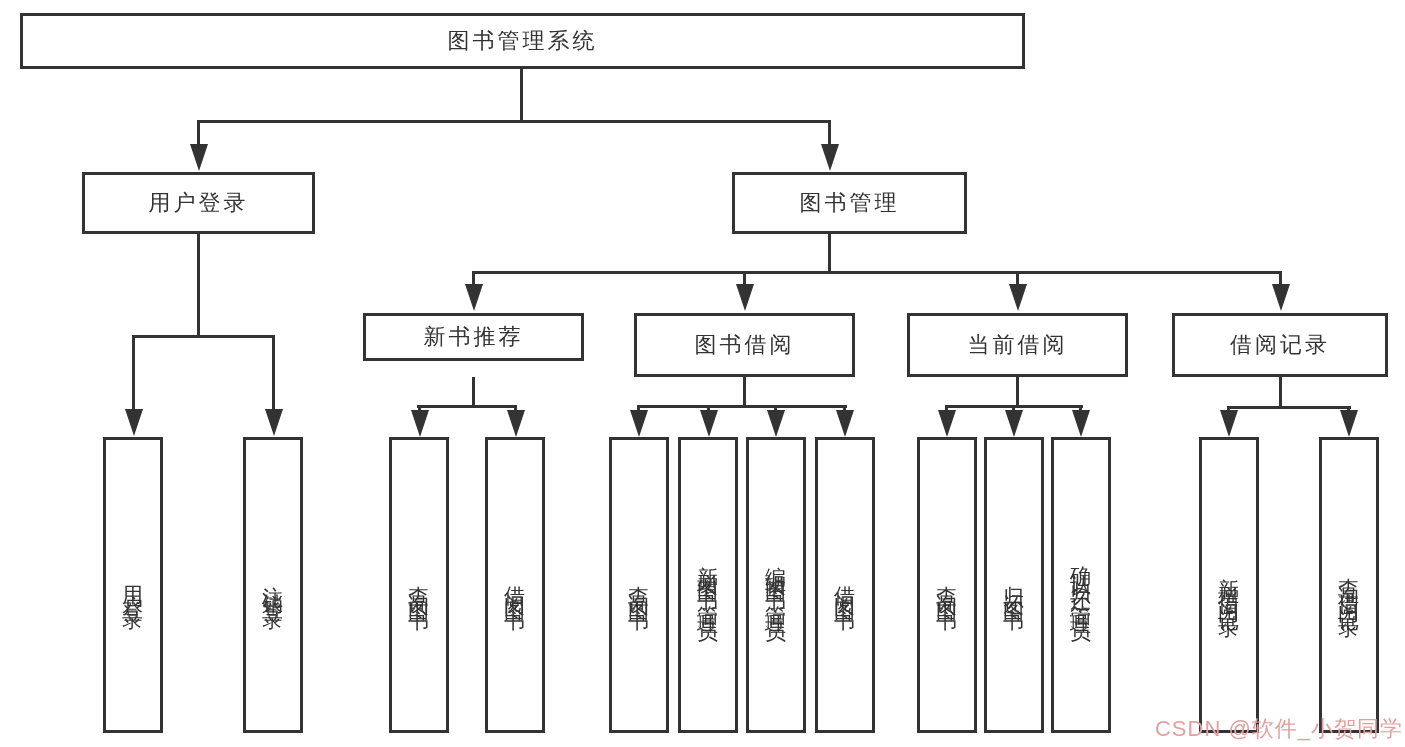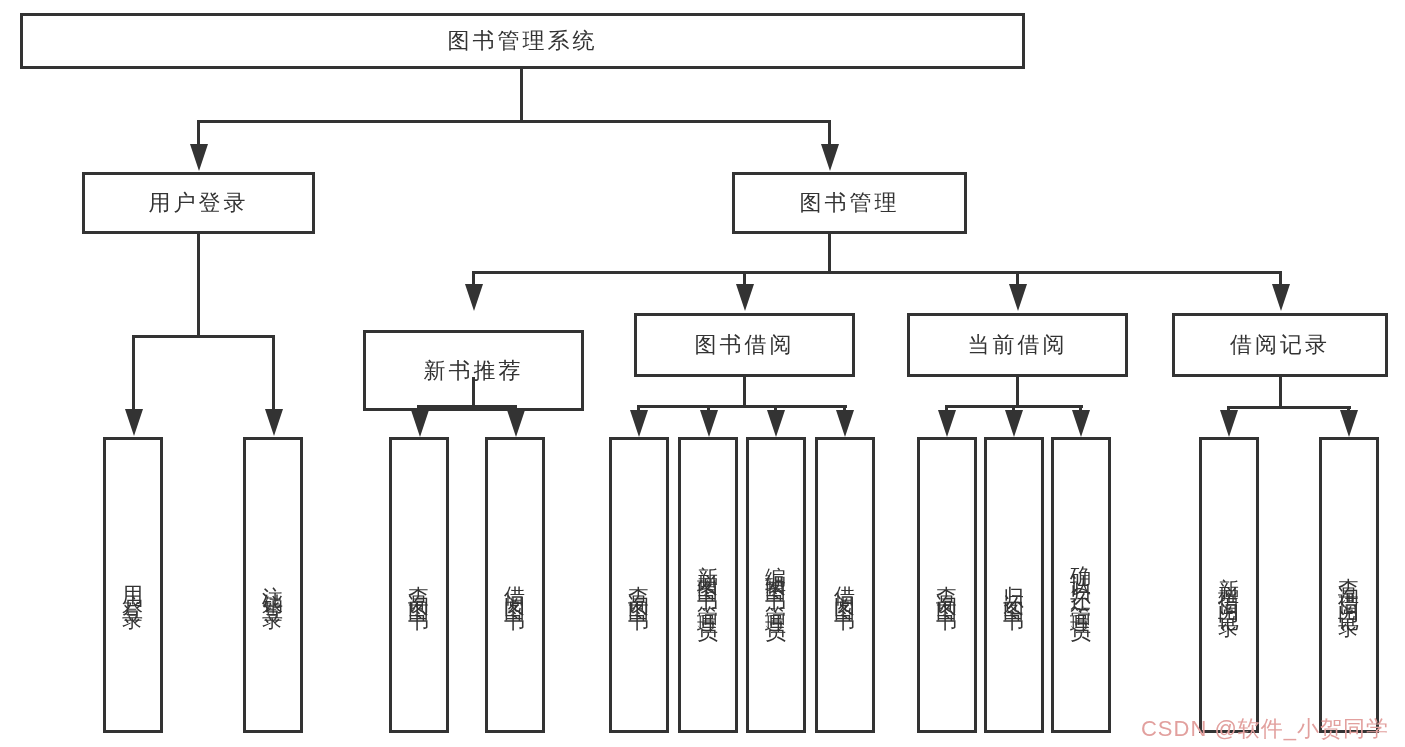--- a/index.html
+++ b/index.html
@@ -30,37 +30,37 @@
   }
   .vl{position:absolute;width:3px;background:var(--line);}
   .hl{position:absolute;height:3px;background:var(--line);}
   .ah{
     position:absolute;width:0;height:0;
     border-left:9px solid transparent;
     border-right:9px solid transparent;
     border-top:27px solid var(--line);
   }
   .wm{
-    position:absolute;right:16px;bottom:3px;
+    position:absolute;right:2px;bottom:3px;
     font-size:22px;letter-spacing:1px;
     color:var(--watermark);white-space:nowrap;
   }
 </style>
 </head>
 <body>
 
 <div class="stage">
 
   <div class="box hbox" style="left:20px;top:13px;width:1005px;height:56px">图书管理系统</div>
 
   <div class="box hbox" style="left:82px;top:172px;width:233px;height:62px">用户登录</div>
 
   <div class="box hbox" style="left:732px;top:172px;width:235px;height:62px">图书管理</div>
 
-  <div class="box hbox" style="left:363px;top:330px;width:221px;height:81px">新书推荐</div>
+  <div class="box hbox" style="left:363px;top:313px;width:221px;height:48px">新书推荐</div>
 
   <div class="box hbox" style="left:634px;top:313px;width:221px;height:64px">图书借阅</div>
 
   <div class="box hbox" style="left:907px;top:313px;width:221px;height:64px">当前借阅</div>
 
   <div class="box hbox" style="left:1172px;top:313px;width:216px;height:64px">借阅记录</div>
 
   <div class="box vbox" style="left:103px;top:437px;width:60px;height:296px">
     <span class="vtxt">用户登录</span>
   </div>

